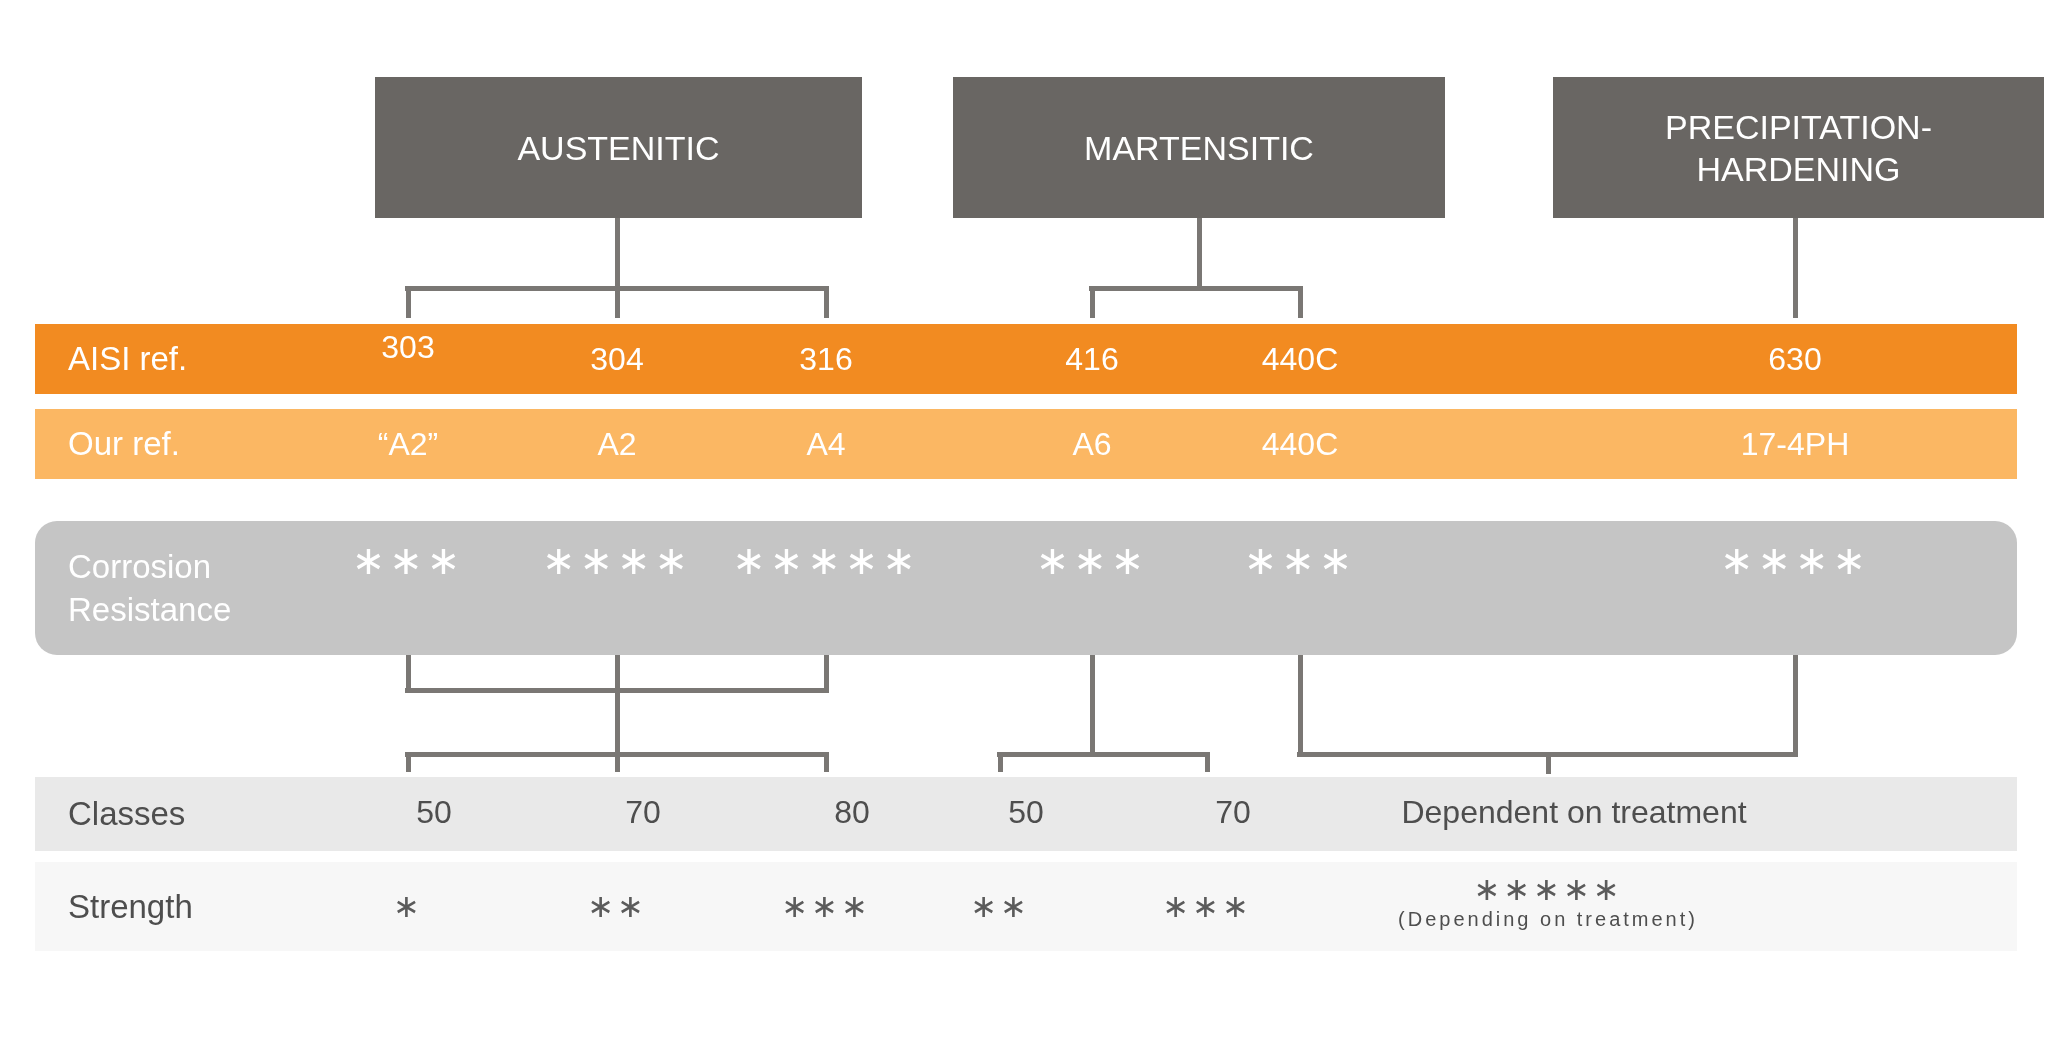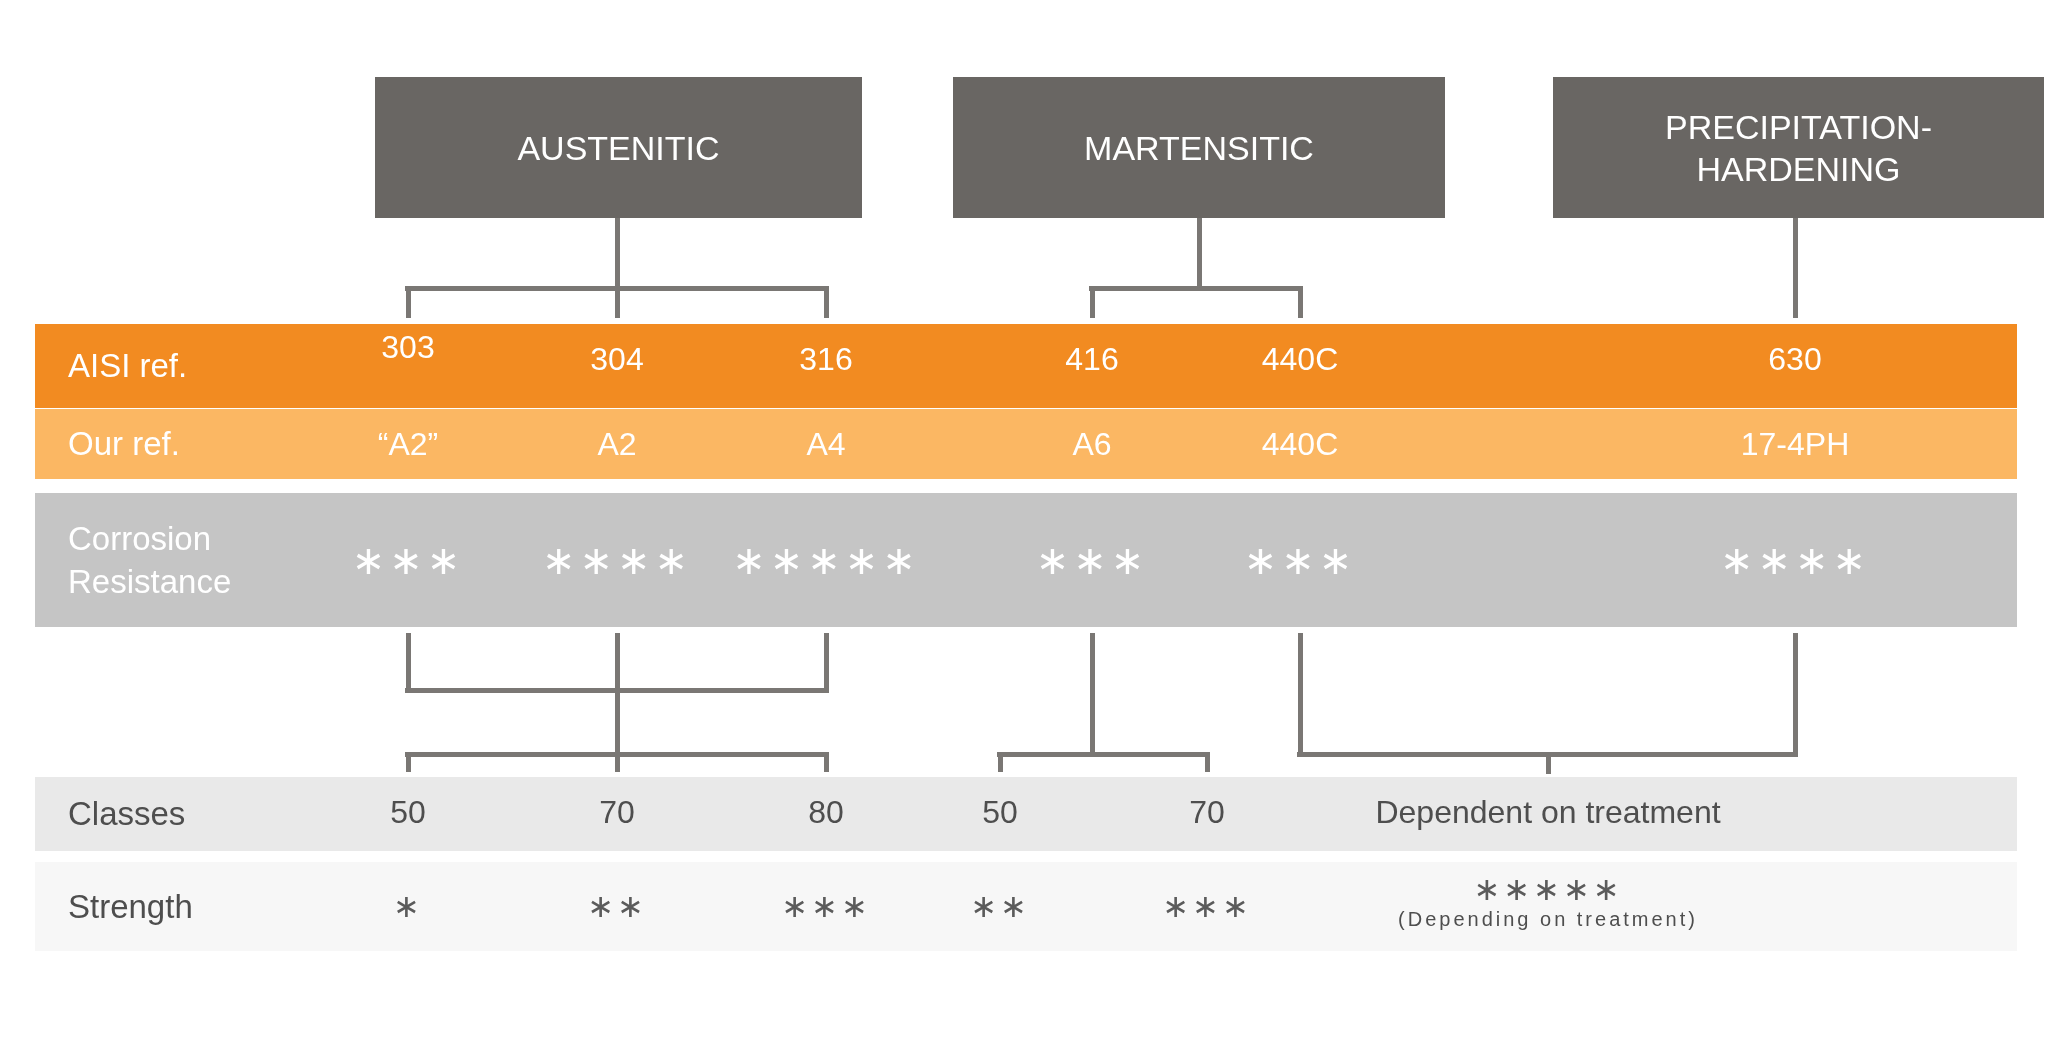--- a/index.html
+++ b/index.html
@@ -11,32 +11,32 @@
     position:absolute;top:77px;height:141px;background:#696663;color:#fff;
     display:flex;align-items:center;justify-content:center;text-align:center;
     font-size:34px;line-height:42px;
   }
   .gbox .inner{max-width:430px;}
   #box-austenitic{left:375px;width:487px;}
   #box-martensitic{left:953px;width:492px;}
   #box-precipitation{left:1553px;width:491px;}
   .ln{position:absolute;background:#7a7774;}
   .band{position:absolute;left:35px;width:1982px;display:flex;align-items:center;}
-  #row-aisi{top:324px;height:84px;background:#f28b21;}
+  #row-aisi{top:324px;height:70px;background:#f28b21;}
   #row-our{top:409px;height:70px;background:#fbb763;}
-  #row-corrosion{top:493px;height:134px;background:#c5c5c5;}
+  #row-corrosion{top:521px;height:134px;background:#c5c5c5;border-radius:22px;}
   #row-classes{top:777px;height:74px;background:#e9e9e9;}
   #row-strength{top:862px;height:89px;background:#f7f7f7;}
   .band .rlabel{padding-left:33px;font-size:33px;}
   .lab-white{color:#ffffff;}
   .lab-dark{color:#4e4e4e;}
   #row-corrosion .rlabel{line-height:43px;}
   .cell{position:absolute;transform:translateX(-50%);white-space:nowrap;text-align:center;}
   .val-white{color:#ffffff;font-size:32px;}
-  .val-dark{color:#4e4e4e;font-size:32px;}
+  .val-dark{color:#4e4e4e;font-size:32px;margin-left:26px;}
   .stars-white{color:#ffffff;font-size:40px;letter-spacing:4px;}
   .stars-dark{color:#5b5b5b;font-size:32px;letter-spacing:3px;}
   .note-dark{color:#4e4e4e;font-size:20px;}
 </style>
 </head>
 <body>
 
 <div class="canvas">
 
   <div class="gbox" id="box-austenitic">

